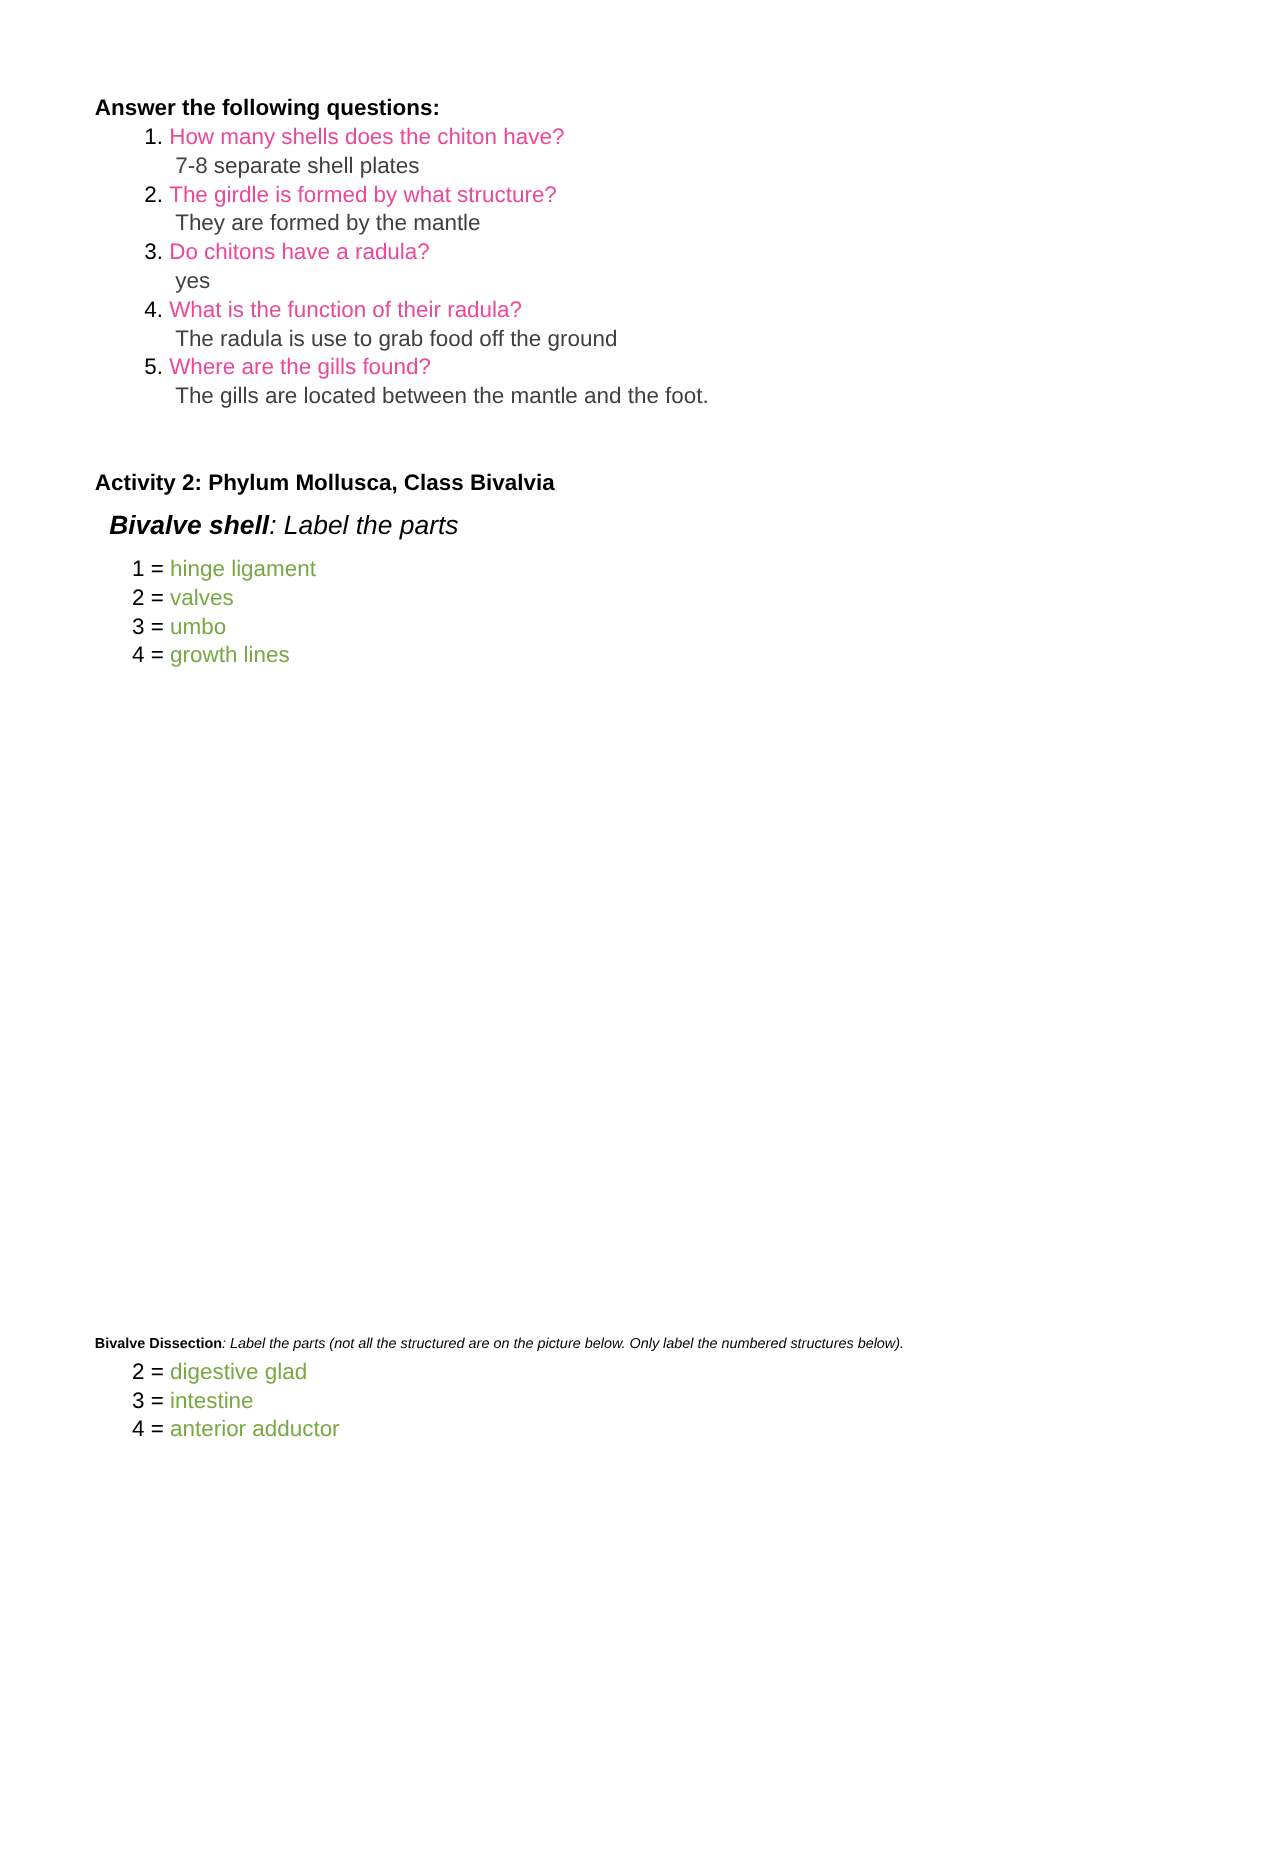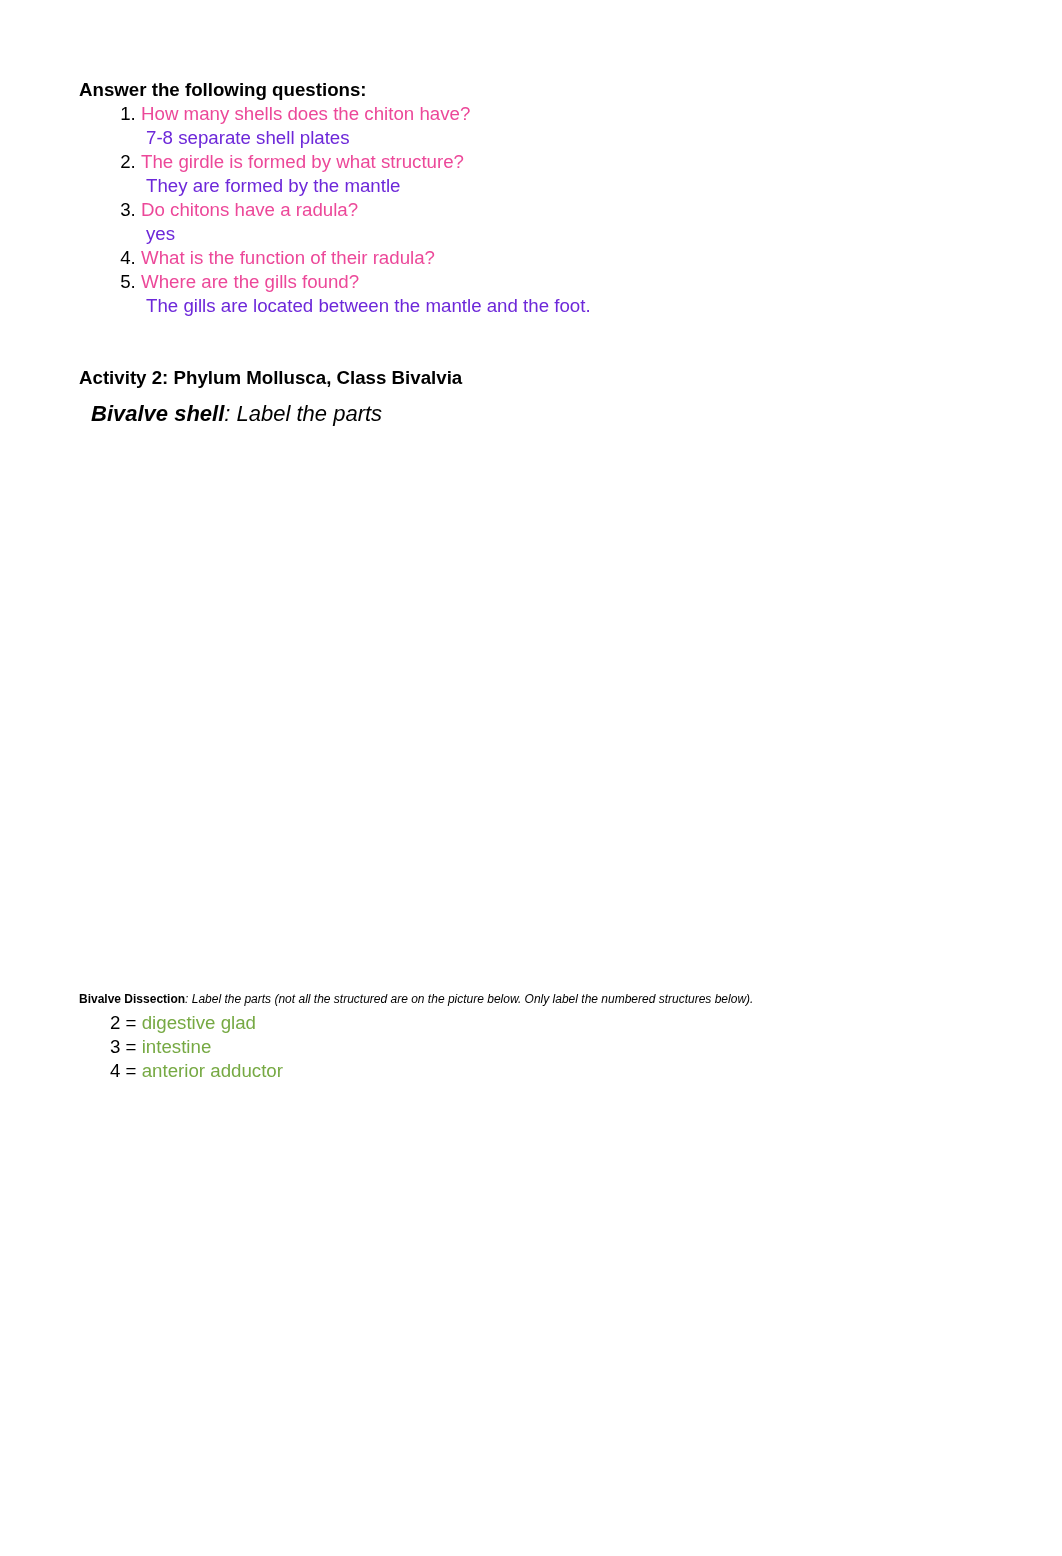--- a/index.html
+++ b/index.html
@@ -68,21 +68,21 @@
     margin: 0;
     padding: 0;
   }
   ol.qlist > li::marker {
     color: #000000;
   }
   .q-text {
     color: #ec4899;
   }
   .answer {
-    color: #6d28d9;
+    color: #404040;
     display: block;
     margin-left: 5px;
   }
 
   .labels {
     margin: 0;
     padding: 0;
     list-style: none;
   }
   .labels li {
@@ -115,33 +115,40 @@
       <li>
         <span class="q-text">The girdle is formed by what structure?</span>
         <span class="answer">They are formed by the mantle</span>
       </li>
       <li>
         <span class="q-text">Do chitons have a radula?</span>
         <span class="answer">yes</span>
       </li>
       <li>
         <span class="q-text">What is the function of their radula?</span>
+        <span class="answer">The radula is use to grab food off the ground</span>
       </li>
       <li>
         <span class="q-text">Where are the gills found?</span>
         <span class="answer">The gills are located between the mantle and the foot.</span>
       </li>
     </ol>
 
     <div class="spacer-2"></div>
 
     <p class="heading">Activity 2: Phylum Mollusca, Class Bivalvia</p>
 
     <p class="subheading"><span class="bi">Bivalve shell</span><span>: Label the parts</span></p>
 
+    <ul class="labels">
+      <li><span class="num">1 =</span> <span class="lbl">hinge ligament</span></li>
+      <li><span class="num">2 =</span> <span class="lbl">valves</span></li>
+      <li><span class="num">3 =</span> <span class="lbl">umbo</span></li>
+      <li><span class="num">4 =</span> <span class="lbl">growth lines</span></li>
+    </ul>
 
     <div class="gap-mid"></div>
 
     <p class="intro-block"><span class="bi">Bivalve Dissection</span><span>: Label the parts (not all the structured are on the picture below. Only label the numbered structures below).</span></p>
 
     <ul class="labels">
       <li><span class="num">2 =</span> <span class="lbl">digestive glad</span></li>
       <li><span class="num">3 =</span> <span class="lbl">intestine</span></li>
       <li><span class="num">4 =</span> <span class="lbl">anterior adductor</span></li>
     </ul>

